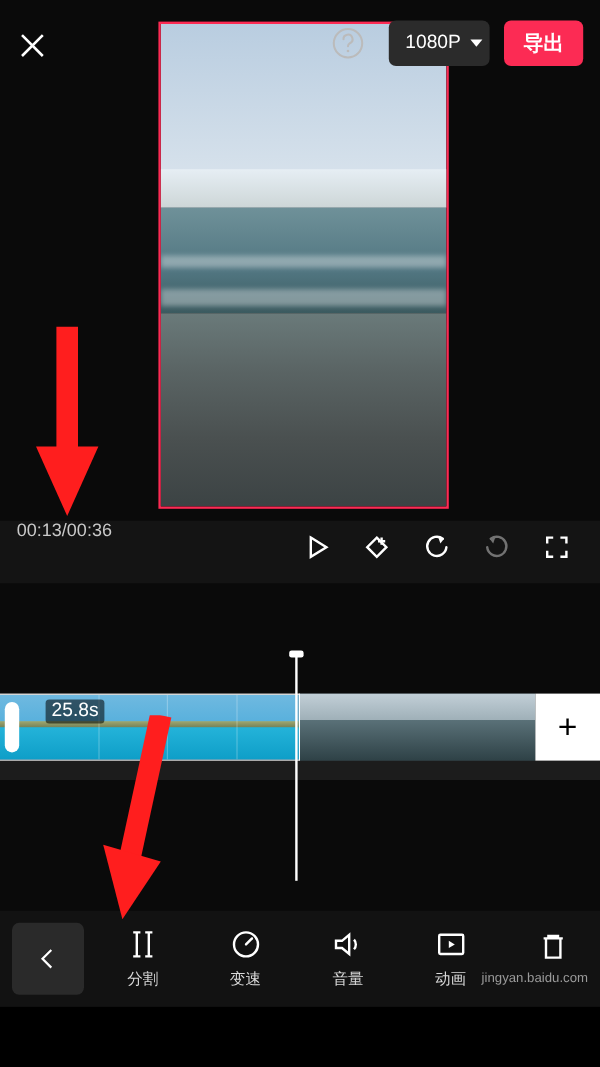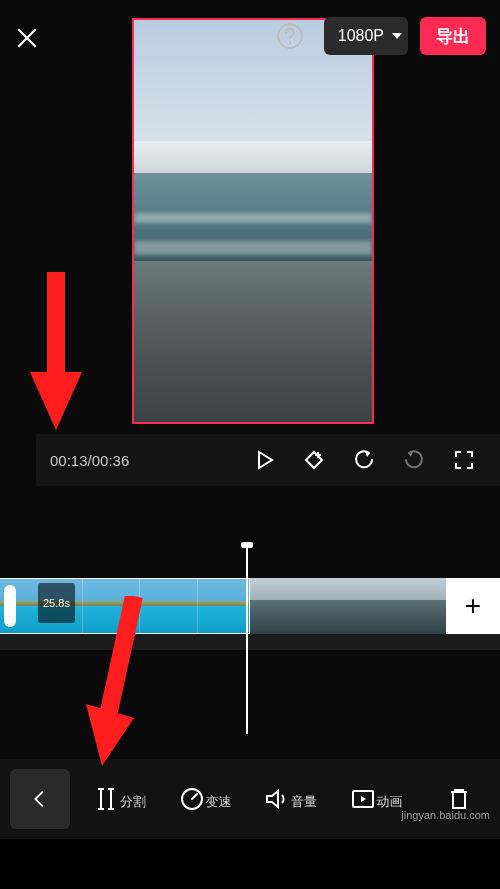--- a/index.html
+++ b/index.html
@@ -18,57 +18,57 @@
   
   .preview-area { position: absolute; top: 18px; left: 132px; width: 242px; height: 406px; border: 2px solid #fc2b54; background: #000; overflow: hidden; }
   .preview-sky { position: absolute; top: 0; left: 0; right: 0; height: 38%; background: linear-gradient(#b9cde0,#dde6ee); }
   .preview-mountain { position: absolute; top: 30%; left: 0; right: 0; height: 8%; background: linear-gradient(#e6eef4,#cdd6d7); }
   .preview-sea { position: absolute; top: 38%; left: 0; right: 0; height: 22%; background: linear-gradient(#6f9199,#517681 60%,#3b5a5f); }
   .preview-shore { position: absolute; top: 60%; left: 0; right: 0; bottom: 0; background: linear-gradient(#6a7a7a,#5a6464 30%,#4a5050 65%,#3c4344); }
   .wave { position: absolute; left: 0; right: 0; height: 10px; background: rgba(255,255,255,0.35); filter: blur(2px); }
   .wave.a { top: 48%; } .wave.b { top: 55%; height: 14px; } .wave.c { top: 62%; height: 8px; opacity: .5; }
 
   
-  .play-row { position: absolute; top: 434px; left: 0; right: 0; height: 52px; background: #141414; display: flex; align-items: center; padding: 0 14px; margin-left: 36px; }
+  .play-row { position: absolute; top: 434px; left: 0; right: 0; height: 52px; background: #141414; display: flex; align-items: flex-start; padding: 0 14px; }
   .timecode { font-size: 15px; color: #c9c9c9; }
   .play-row .spacer { flex: 1; }
   .pbtn { width: 44px; height: 44px; display: flex; align-items: center; justify-content: center; margin-left: 6px; }
   .pbtn svg { width: 24px; height: 24px; }
 
   
   .ruler { position: absolute; top: 486px; left: 0; right: 0; height: 26px; display: flex; align-items: center; font-size: 13px; color: #9a9a9a; }
   .ruler .tick { position: absolute; width: 3px; height: 3px; background: #666; border-radius: 50%; top: 10px; }
   .ruler .lbl { position: absolute; top: 3px; transform: translateX(-50%); }
 
   
   .timeline { position: absolute; top: 578px; left: 0; right: 0; height: 56px; background: #0d0d0d; display: flex; }
   .clip-a { position: relative; width: 250px; height: 56px; background: linear-gradient(#6fb9e0,#3aa5d8); border: 1px solid #fff; border-left: none; overflow: hidden; }
   .clip-a .land { position: absolute; top: 40%; left: 0; right: 0; height: 6px; background: linear-gradient(#9fa86f,#6d7a55); }
   .clip-a .water { position: absolute; top: 50%; left: 0; right: 0; bottom: 0; background: linear-gradient(#24b3d9,#0e9ec8); }
   .clip-a .strip { position: absolute; top: 0; bottom: 0; width: 0; border-left: 1px solid rgba(255,255,255,0.25); }
   .clip-a .handle { position: absolute; left: 4px; top: 6px; bottom: 6px; width: 12px; background: #fff; border-radius: 6px; }
-  .clip-a .dur { position: absolute; left: 38px; top: 4px; background: rgba(0,0,0,0.55); color: #fff; font-size: 11px; padding: 14px 5px; border-radius: 3px; }
+  .clip-a .dur { position: absolute; left: 38px; top: 4px; background: rgba(0,0,0,0.55); color: #fff; font-size: 16px; padding: 1px 5px; border-radius: 3px; }
   .clip-b { position: relative; width: 196px; height: 56px; background: linear-gradient(#7a8b92,#3f5055); overflow: hidden; }
   .clip-b .sky { position: absolute; top: 0; left: 0; right: 0; height: 40%; background: linear-gradient(#c2cfd7,#9fb0b8); }
   .clip-b .sea { position: absolute; top: 40%; left: 0; right: 0; bottom: 0; background: linear-gradient(#5a7178,#2e4146); }
   .add-clip { width: 54px; height: 56px; background: #fff; display: flex; align-items: center; justify-content: center; font-size: 28px; color: #000; font-weight: 300; }
   .track-strip { position: absolute; top: 634px; left: 0; right: 0; height: 16px; background: #1c1c1c; }
 
   .playhead { position: absolute; top: 544px; left: 246px; width: 2px; height: 190px; background: #fff; z-index: 5; }
   .playhead::before { content: ""; position: absolute; top: -2px; left: -5px; width: 12px; height: 6px; background: #fff; border-radius: 2px; }
 
   
   .arrow1 { position: absolute; left: 26px; top: 272px; width: 60px; height: 158px; z-index: 6; pointer-events: none; }
   .arrow2 { position: absolute; left: 84px; top: 596px; width: 70px; height: 170px; z-index: 6; pointer-events: none; }
 
   
   .bottom-bar { position: absolute; bottom: 0; left: 0; right: 0; height: 80px; background: #121212; display: flex; align-items: center; }
   .back-btn { width: 60px; height: 60px; margin: 0 6px 0 10px; background: #2a2a2a; border-radius: 6px; display: flex; align-items: center; justify-content: center; }
   .tools { flex: 1; display: flex; align-items: center; justify-content: space-between; padding: 0 4px 0 8px; }
-  .tool { display: flex; flex-direction: row; align-items: center; justify-content: center; width: 70px; }
+  .tool { display: flex; flex-direction: column; align-items: center; justify-content: center; width: 70px; }
   .tool.narrow { width: 54px; }
   .tool svg { width: 28px; height: 28px; }
   .tool span { font-size: 13px; color: #d9d9d9; margin-top: 6px; }
 
   
   .watermark { position: absolute; right: 10px; bottom: 18px; text-align: right; }
   .watermark .logo { color: #fff; font-size: 20px; font-weight: 700; letter-spacing: -1px; }
   .watermark .logo b { color: #e30013; } .watermark .logo em { color: #2529d8; font-style: normal; }
   .watermark .cn { color: #fff; font-size: 20px; font-weight: 600; margin-left: 2px; }
   .watermark .url { color: #9a9a9a; font-size: 11px; margin-top: 18px; }

